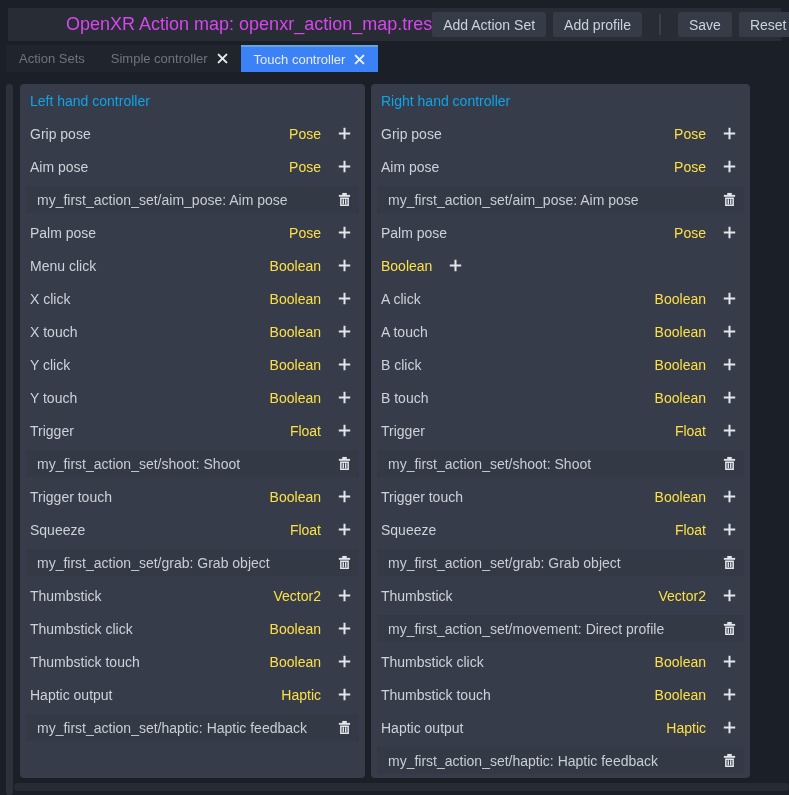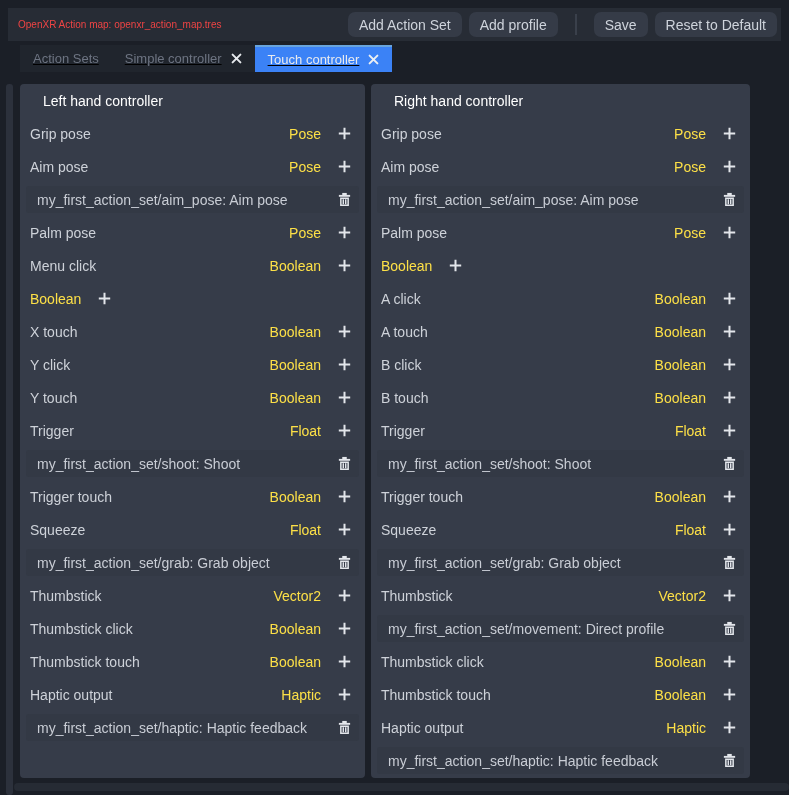--- a/index.html
+++ b/index.html
@@ -12,32 +12,32 @@
     -webkit-font-smoothing:antialiased;
   }
 
   
   .header-bar {
     position:absolute; left:8px; top:8px; width:773px; height:33px;
     background:#272c35;
     display:flex; align-items:center;
     padding:0 4px 0 10px; box-sizing:border-box;
   }
-  .header-title { font-size:10px; color:#ef4444; flex:1; white-space:nowrap; }
+  .header-title { font-size:18px; color:#d946ef; flex:1; white-space:nowrap;margin-left:48px; }
   .header-buttons { display:flex; align-items:center; gap:7px; }
   .hbtn {
     height:25px; padding:0 11px;
-    background:#353b47; border:none; border-radius:7px;
+    background:#353b47; border:none; border-radius:2px;
     color:#ced3db; font-size:14px; font-family:inherit;
     display:flex; align-items:center; white-space:nowrap; cursor:default;
   }
   .hsep { width:2px; height:21px; background:#3a404b; margin:0 10px; }
 
   
-  .tab-bar { position:absolute; left:20px; top:45px; height:27px; display:flex;text-decoration:underline; }
+  .tab-bar { position:absolute; left:6px; top:45px; height:27px; display:flex; }
   .tab {
     display:flex; align-items:center; gap:9px;
     padding:0 13px; font-size:13px; height:27px; box-sizing:border-box;
     white-space:nowrap; cursor:default;
   }
   .tab.inactive { background:#20252d; color:#6d7482; }
   .tab.active   { background:#3b82f6; color:#e8eaee; border-top:2px solid #68a4dc; }
   .tab-close { display:flex; align-items:center; color:#eceff2; }
   .tab.inactive .tab-close { color:#e6e9ed; }
 
@@ -60,21 +60,21 @@
   .panel.left  { left:20px;  width:345px; }
   .panel.right { left:371px; width:379px; }
 
   .row {
     height:33px; display:flex; align-items:center;
     padding:0 10px; box-sizing:border-box;
     font-size:14px; color:#ced2d9;
   }
   .row-label { flex:1; white-space:nowrap; overflow:hidden; }
   .row-type  { margin-right:12px; color:#fde047; white-space:nowrap; }
-  .panel-title { color:#ffffff;margin-left:13px; }
+  .panel-title { color:#0ea5e9; }
 
   .icon-btn {
     width:22px; height:22px; flex:none;
     display:flex; align-items:center; justify-content:center;
     background:transparent; border:none; padding:0; cursor:default;
   }
 
   .binding-wrap { height:33px; padding:3px 6px; box-sizing:border-box; }
   .binding {
     height:27px; background:#333945; border-radius:3px;
@@ -181,20 +181,21 @@
         <span class="row-type">Boolean</span>
         <button class="icon-btn">
           <span style="display:flex">
             <svg width="15" height="15" viewBox="0 0 15 15">
               <path d="M7.5 1.8v11.4M1.8 7.5h11.4" stroke="#e3e6eb" stroke-width="2" stroke-linecap="butt"></path>
             </svg>
           </span>
         </button>
       </div>
       <div class="row">
+        <span class="row-label">X click</span>
         <span class="row-type">Boolean</span>
         <button class="icon-btn">
           <span style="display:flex">
             <svg width="15" height="15" viewBox="0 0 15 15">
               <path d="M7.5 1.8v11.4M1.8 7.5h11.4" stroke="#e3e6eb" stroke-width="2" stroke-linecap="butt"></path>
             </svg>
           </span>
         </button>
       </div>
       <div class="row">

